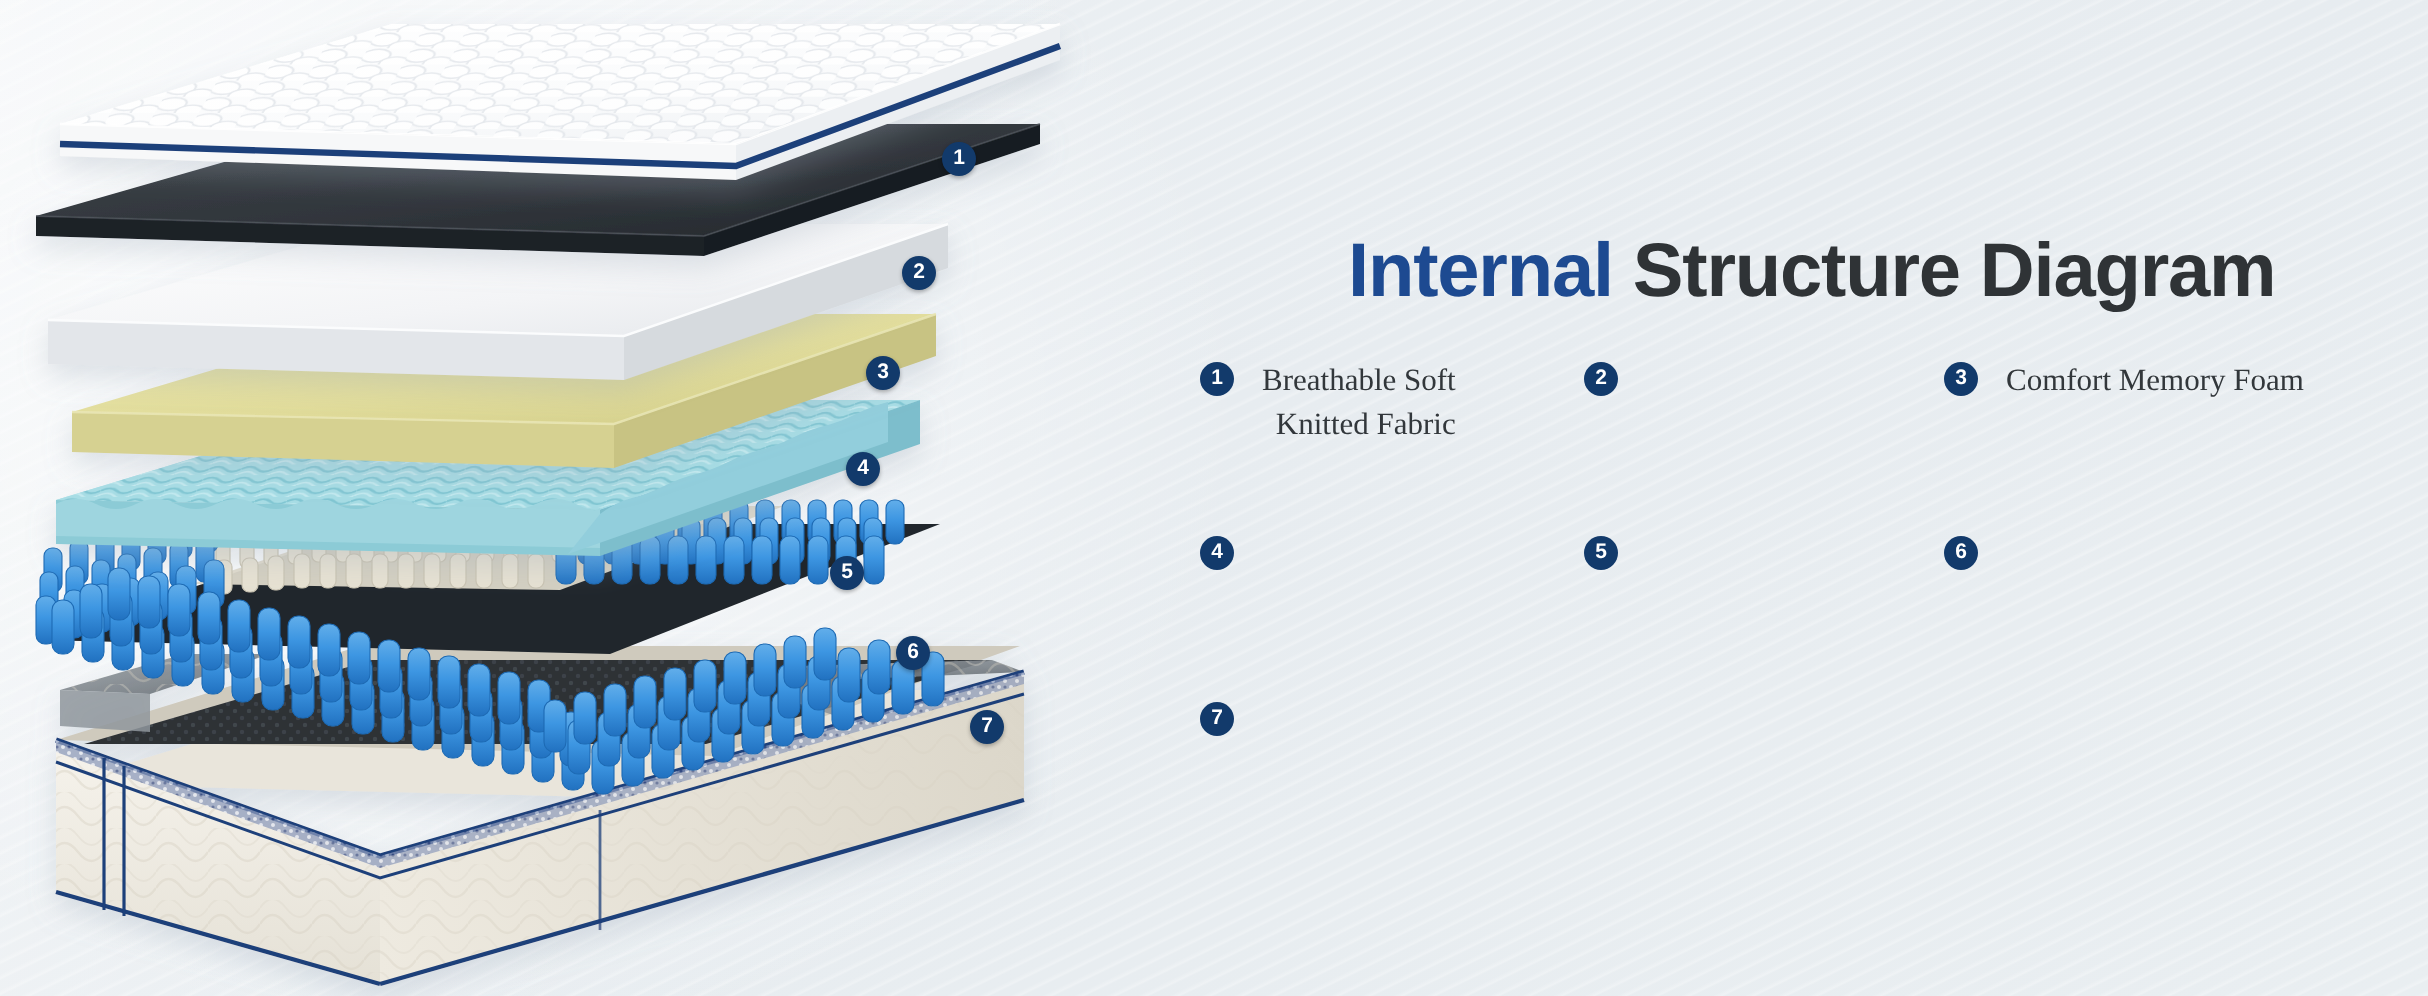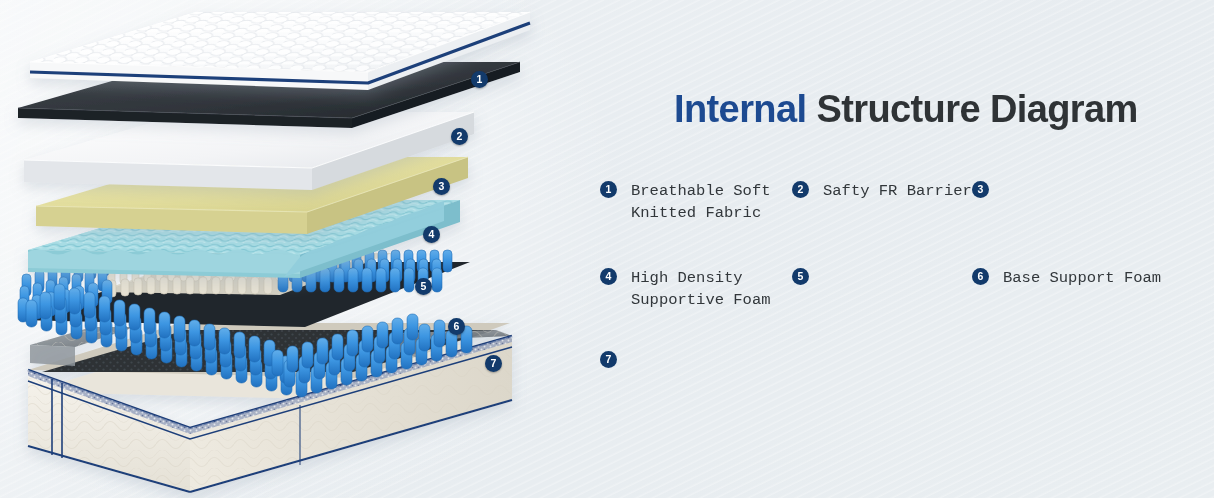--- a/index.html
+++ b/index.html
@@ -75,21 +75,21 @@
   #panel {
     position: absolute;
     left: 560px;
     top: 0;
     width: 654px;
     height: 498px;
   }
   #title {
     position: absolute;
     left: 114px;
-    top: 88px;
+    top: 115px;
     font-size: 38px;
     font-weight: bold;
     letter-spacing: -0.6px;
     white-space: nowrap;
     font-family: "Liberation Sans", sans-serif;
   }
   #title .t-accent { color: #1d4a91; }
   #title .t-main   { color: #2f3336; }
 
   .legend-item {
@@ -109,21 +109,22 @@
     line-height: 17px;
     text-align: center;
     margin-top: 1px;
   }
   .legend-text {
     margin-left: 14px;
     color: #32373b;
     font-size: 15.5px;
     line-height: 22px;
     white-space: pre-line;
-    font-family: Liberation Mono, monospace;
+    font-family: Liberation Serif, serif;
+    text-align: right;
   }
 </style>
 </head>
 <body>
 
 <div id="stage">
   <div id="bg-texture"></div>
   <div id="bg-glow"></div>
 
   <div id="diagram">
@@ -542,37 +543,34 @@
       <span class="t-accent">Internal</span><span class="t-main"> Structure Diagram</span>
     </div>
 
     <div class="legend-item" style="left:40px; top:180px; width:200px;">
       <div class="legend-badge">1</div>
       <div class="legend-text">Breathable Soft
 Knitted Fabric</div>
     </div>
     <div class="legend-item" style="left:232px; top:180px; width:190px;">
       <div class="legend-badge">2</div>
-      <div class="legend-text">Safty FR Barrier</div>
     </div>
     <div class="legend-item" style="left:412px; top:180px; width:230px;">
       <div class="legend-badge">3</div>
+      <div class="legend-text">Comfort Memory Foam</div>
     </div>
 
     <div class="legend-item" style="left:40px; top:267px; width:200px;">
       <div class="legend-badge">4</div>
-      <div class="legend-text">High Density
-Supportive Foam</div>
     </div>
     <div class="legend-item" style="left:232px; top:267px; width:190px;">
       <div class="legend-badge">5</div>
     </div>
     <div class="legend-item" style="left:412px; top:267px; width:230px;">
       <div class="legend-badge">6</div>
-      <div class="legend-text">Base Support Foam</div>
     </div>
 
     <div class="legend-item" style="left:40px; top:350px; width:200px;">
       <div class="legend-badge">7</div>
     </div>
 
   </div>
 </div>
 
 </body></html>

